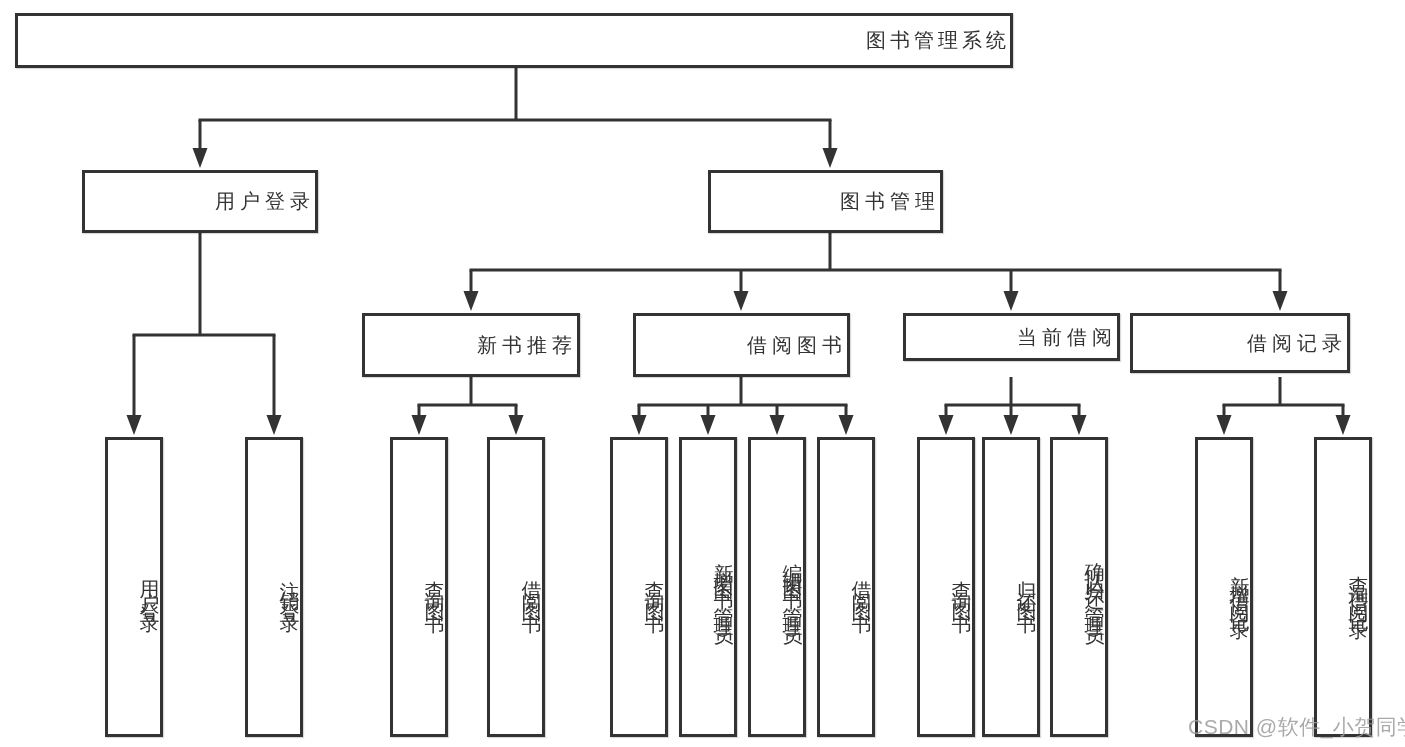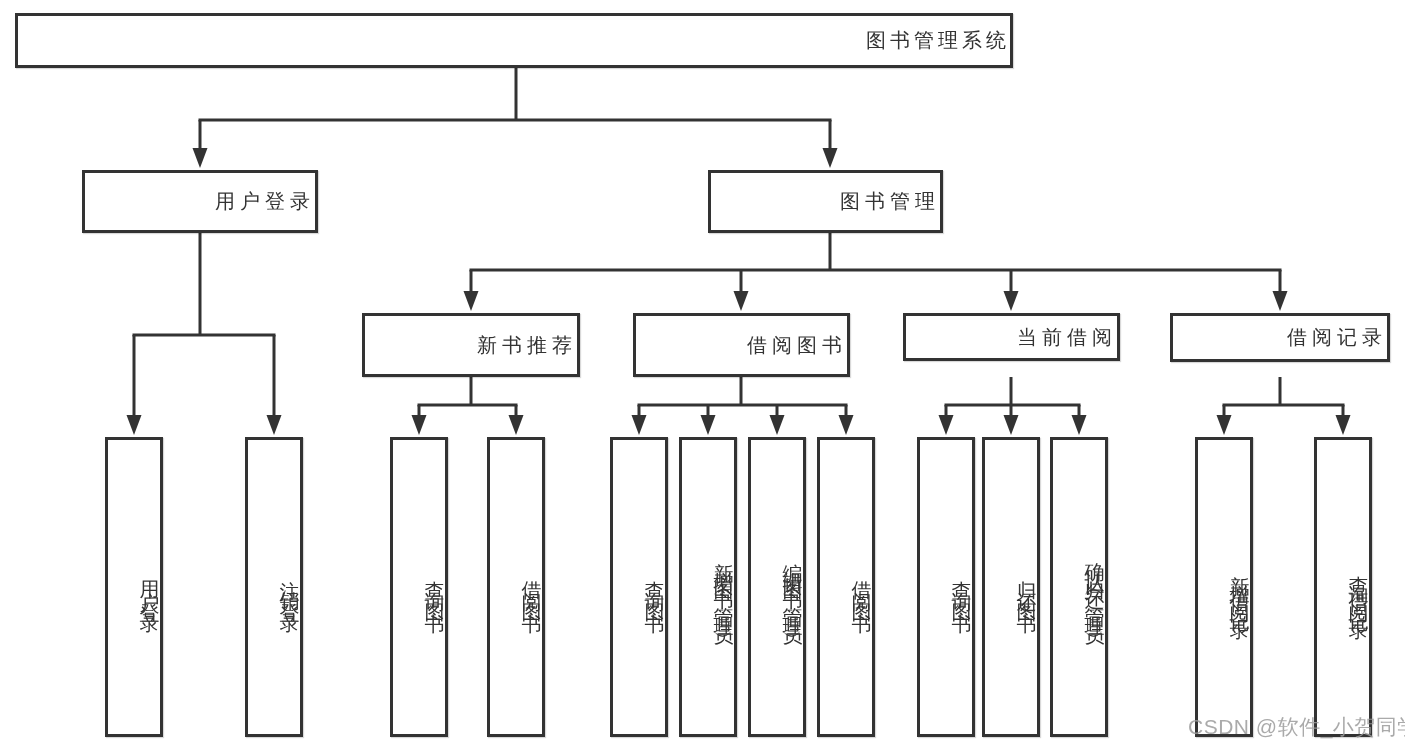--- a/index.html
+++ b/index.html
@@ -111,21 +111,21 @@
 
   <div class="box h" style="left:362px;top:313px;width:218px;height:64px">
     <span>新书推荐</span>
   </div>
   <div class="box h" style="left:633px;top:313px;width:217px;height:64px">
     <span>借阅图书</span>
   </div>
   <div class="box h" style="left:903px;top:313px;width:217px;height:48px">
     <span>当前借阅</span>
   </div>
-  <div class="box h" style="left:1170px;top:313px;width:220px;height:49px">
+  <div class="box h" style="left:1130px;top:313px;width:220px;height:60px">
     <span>借阅记录</span>
   </div>
 
   <div class="box v" style="left:105px;top:437px;width:58px;height:300px">
     <span>用户登录</span>
   </div>
   <div class="box v" style="left:245px;top:437px;width:58px;height:300px">
     <span>注销登录</span>
   </div>
 

